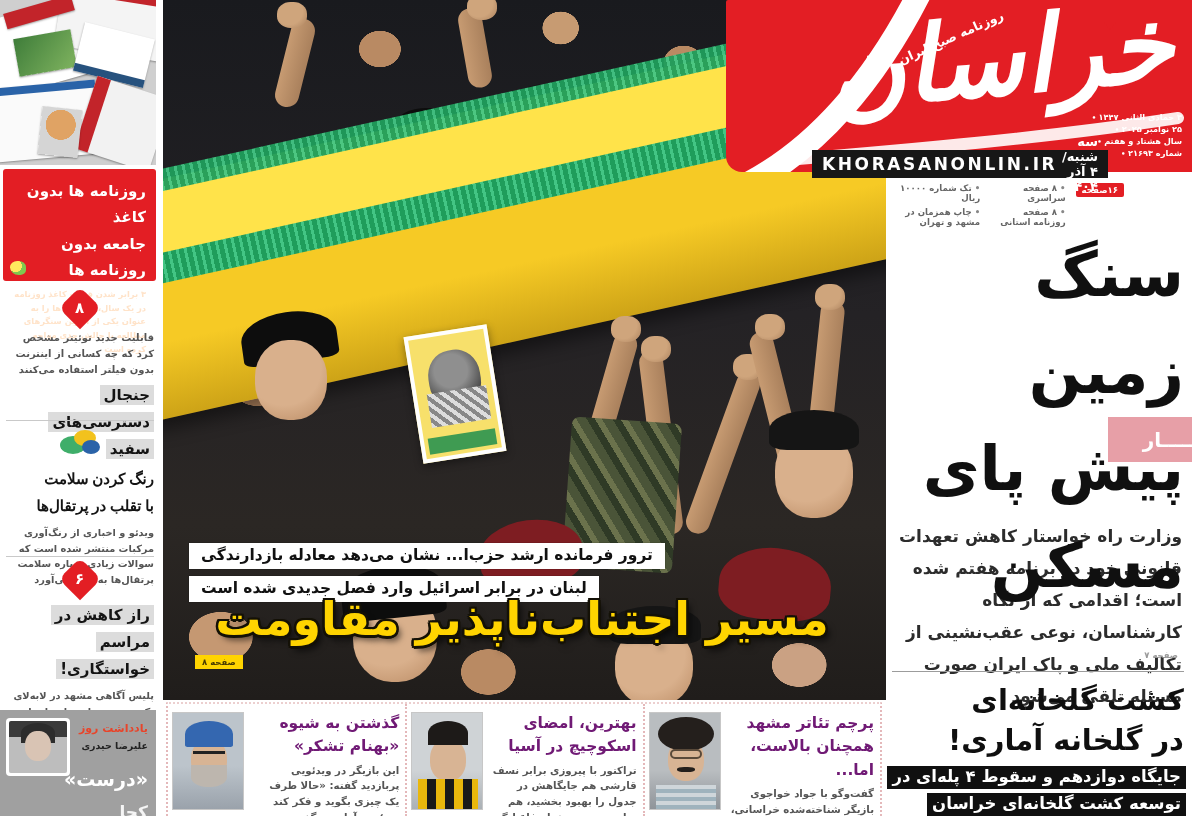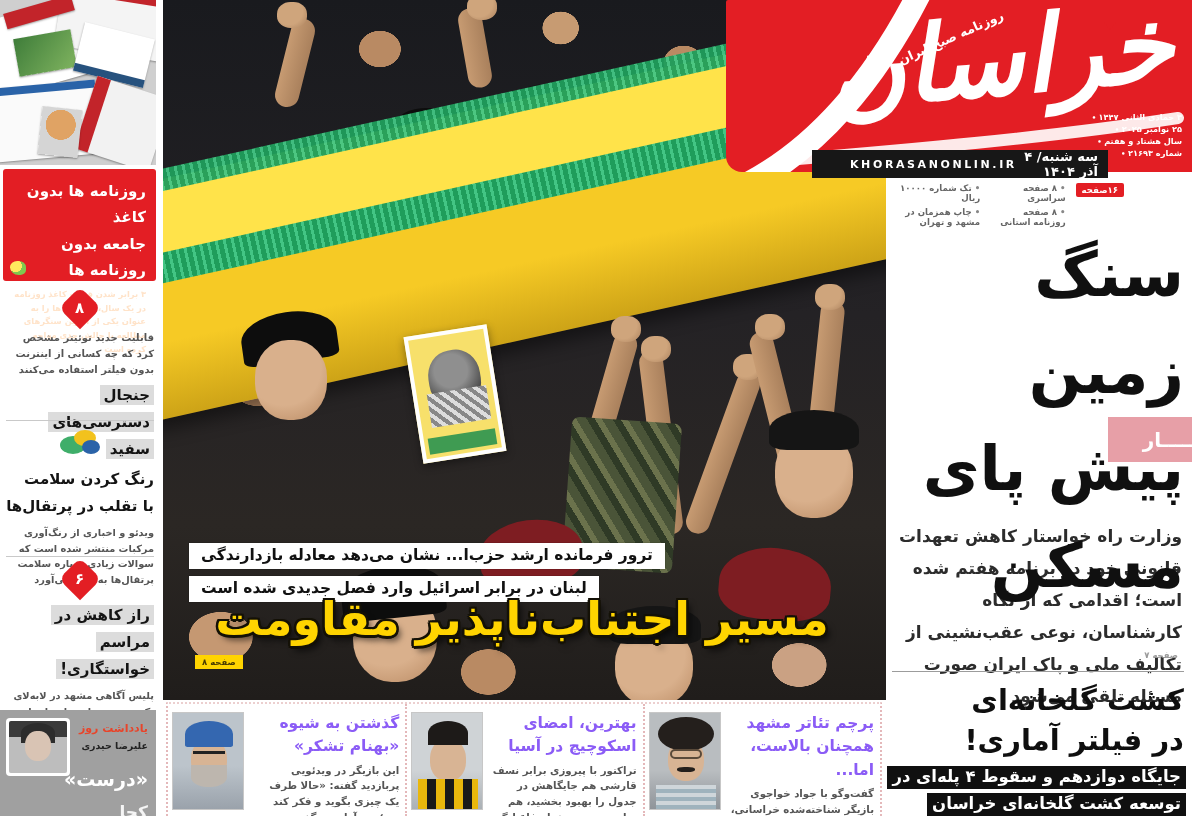--- a/index.html
+++ b/index.html
@@ -71,42 +71,42 @@
     text-shadow:2.5px 0 #141106,-2.5px 0 #141106,0 2.5px #141106,0 -2.5px #141106,2px 2px #141106,-2px 2px #141106,2px -2px #141106,-2px -2px #141106,4px 5px 6px rgba(0,0,0,.6);}
   .photo-pageref{position:absolute;left:32px;top:655px;background:var(--yellow);color:#4a3c00;font-size:8.5px;font-weight:800;padding:2px 7px;}
   
   .masthead{position:absolute;left:726px;top:0;width:466px;height:172px;background:var(--red);border-radius:2px 0 0 16px;}
   .logo-swoosh{position:absolute;left:0;top:0;width:466px;height:172px;}
   .logo-word{position:absolute;right:18px;top:-14px;font-size:104px;font-weight:800;font-style:italic;color:#fff;transform:rotate(-5deg);line-height:1.4;}
   .tagline{position:absolute;left:168px;top:30px;color:#fff;font-size:12.5px;font-weight:700;transform:rotate(-24deg);}
   .cal{position:absolute;right:10px;top:112px;text-align:right;color:#fff;font-size:8.2px;font-weight:600;line-height:1.45;}
   .cal div::after{content:" •";font-size:7px;}
   .datebar{position:absolute;left:812px;top:150px;width:296px;height:28px;background:#171717;display:flex;align-items:center;justify-content:space-between;padding:0 10px;z-index:5;}
-  .site{color:#fff;font-size:11px;font-weight:800;letter-spacing:2.6px;margin-left:28px;}
+  .site{color:#fff;font-size:17px;font-weight:800;letter-spacing:2.6px;}
   .datefa{color:#fff;font-size:13px;font-weight:800;}
   .pubrow{position:absolute;left:886px;top:183px;width:300px;direction:rtl;display:flex;gap:10px;align-items:flex-start;font-size:8.6px;color:#666;font-weight:700;justify-content:flex-start;padding-right:62px;}
   .pages-badge{background:var(--red);color:#fff;padding:2px 6px;border-radius:2px;font-weight:800;position:relative;}
   .tri{position:absolute;right:76px;top:22px;width:0;height:0;border:6px solid transparent;border-top:8px solid var(--red);}
   .pubcol{display:flex;flex-direction:column;gap:4px;}
   .pubcol div::before{content:"• ";color:#888;}
   .pink-tag{position:absolute;left:1108px;top:417px;width:88px;height:45px;background:var(--pink);z-index:1;display:flex;align-items:center;justify-content:flex-start;color:#fff;font-weight:800;font-size:20px;padding-left:8px;letter-spacing:1px;}
   .lead-h{position:absolute;left:886px;top:226px;width:298px;text-align:right;padding-left:4px;font-size:62px;line-height:97px;font-weight:800;color:#101010;z-index:2;letter-spacing:-2px;}
   .lead-body{position:absolute;left:886px;top:521px;width:296px;text-align:right;font-size:17px;line-height:1.88;color:#2c2c2c;font-weight:600;padding-left:6px;}
   .lead-page{position:absolute;left:886px;top:650px;width:292px;text-align:right;font-size:8.5px;color:#999;font-weight:700;}
   .rule{position:absolute;left:892px;top:671px;width:292px;border-top:1.5px solid #9c9c9c;}
   .gh-h{position:absolute;left:886px;top:680px;width:298px;text-align:right;font-size:29px;line-height:1.38;font-weight:800;color:#0f0f0f;letter-spacing:-1px;}
   .gh-hl{position:absolute;left:886px;top:764px;width:300px;text-align:right;font-size:16.5px;line-height:1.62;font-weight:800;}
   .gh-hl span{background:#101010;color:#fff;padding:1px 5px 3px;box-decoration-break:clone;-webkit-box-decoration-break:clone;}
   
   .strip{position:absolute;left:166px;top:702px;width:716px;height:114px;display:flex;border-left:2px dotted #e4b8ba;border-right:2px dotted #e4b8ba;border-top:2px dotted #eccfcf;}
   .card{width:239px;padding:8px 6px 0 4px;display:flex;gap:8px;}
   .card + .card{border-left:2px dotted #e4b8ba;}
   .avatar{width:72px;height:98px;border:1px solid #c7c7c7;background:#ddd;position:relative;overflow:hidden;flex:none;}
   .card-text{flex:1;direction:rtl;text-align:right;}
-  .card-h{font-size:15.5px;font-weight:800;color:#8b5cf6;line-height:1.5;}
+  .card-h{font-size:15.5px;font-weight:800;color:#701a75;line-height:1.5;}
   .card-b{margin-top:4px;font-size:10.2px;line-height:1.55;color:#555;font-weight:600;}
   .av-face{position:absolute;left:18px;top:26px;width:36px;height:42px;border-radius:45%;background:#d8b494;}
   
   .avA{background:linear-gradient(180deg,#bcc4cb 0 55%,#9aa2ab 100%);}
   .avA .capb{position:absolute;left:12px;top:8px;width:48px;height:26px;border-radius:50% 50% 8% 8%;background:#3467b0;}
   .avA .glasses{position:absolute;left:20px;top:38px;width:32px;height:7px;border-top:3px solid #222;}
   .avA .beard{position:absolute;left:18px;top:52px;width:36px;height:22px;border-radius:0 0 45% 45%;background:#bdb6ae;}
   
   .avB{background:linear-gradient(180deg,#cfd3d6 0 60%,#aab0b5 100%);}
   .avB .hair{position:absolute;left:16px;top:8px;width:40px;height:24px;border-radius:50% 50% 0 0;background:#1d1a18;}
@@ -152,21 +152,21 @@
       </div>
     </div>
     <div class="sb-div" style="top:420px;"></div>
 
     <div class="sb-sec" style="top:428px;">
       <div class="salam">
         <i style="left:2px;top:8px;width:26px;height:18px;background:#3fae6a;"></i>
         <i style="left:16px;top:2px;width:22px;height:16px;background:#f2c21d;"></i>
         <i style="left:24px;top:12px;width:18px;height:14px;background:#2a63a8;"></i>
       </div>
-      <div class="sb-h fa" style="margin-top:8px;">
+      <div class="sb-h fa" style="margin-top:8px;font-family:Liberation Serif, serif;">
         <span>رنگ کردن سلامت</span><br><span>با تقلب در پرتقال‌ها</span>
       </div>
       <div class="sb-body fa">ویدئو و اخباری از رنگ‌آوری مرکبات منتشر شده است که سوالات زیادی درباره سلامت پرتقال‌ها به ذهن می‌آورد</div>
     </div>
     <div class="sb-div" style="top:556px;"></div>
 
     <div class="sb-sec" style="top:564px;">
       <div class="diamond">
           <span>۶</span>
         </div>
@@ -276,21 +276,21 @@
   <div class="tri"></div>
 
   <div class="pink-tag fa">ـــــار</div>
   <div class="lead-h fa">
     <span>سنگ زمین</span><br><span>پیش پای</span><br><span>مسکن</span>
   </div>
   <div class="lead-body fa">وزارت راه خواستار کاهش تعهدات قانونی خود در برنامه هفتم شده است؛ اقدامی که از نگاه کارشناسان، نوعی عقب‌نشینی از تکالیف ملی و پاک ایران صورت مسئله تلقی می‌شود</div>
   <div class="lead-page fa">صفحه ۷</div>
   <div class="rule"></div>
   <div class="gh-h fa">
-    <span>کشت گلخانه‌ای</span><br><span>در فیلتر آماری!</span>
+    <span>کشت گلخانه‌ای</span><br><span>در گلخانه آماری!</span>
   </div>
   <div class="gh-hl fa"><span>جایگاه دوازدهم و سقوط ۴ پله‌ای در توسعه کشت گلخانه‌ای خراسان رضوی در حالی است که مدیران همچنان مدعی پیشرو بودن استان هستند</span></div>
 
   <div class="strip">
     <div class="card">
       <div class="avatar avA">
         <div class="av-face"></div>
           <div class="capb"></div>
           <div class="glasses"></div>
           <div class="beard"></div>

